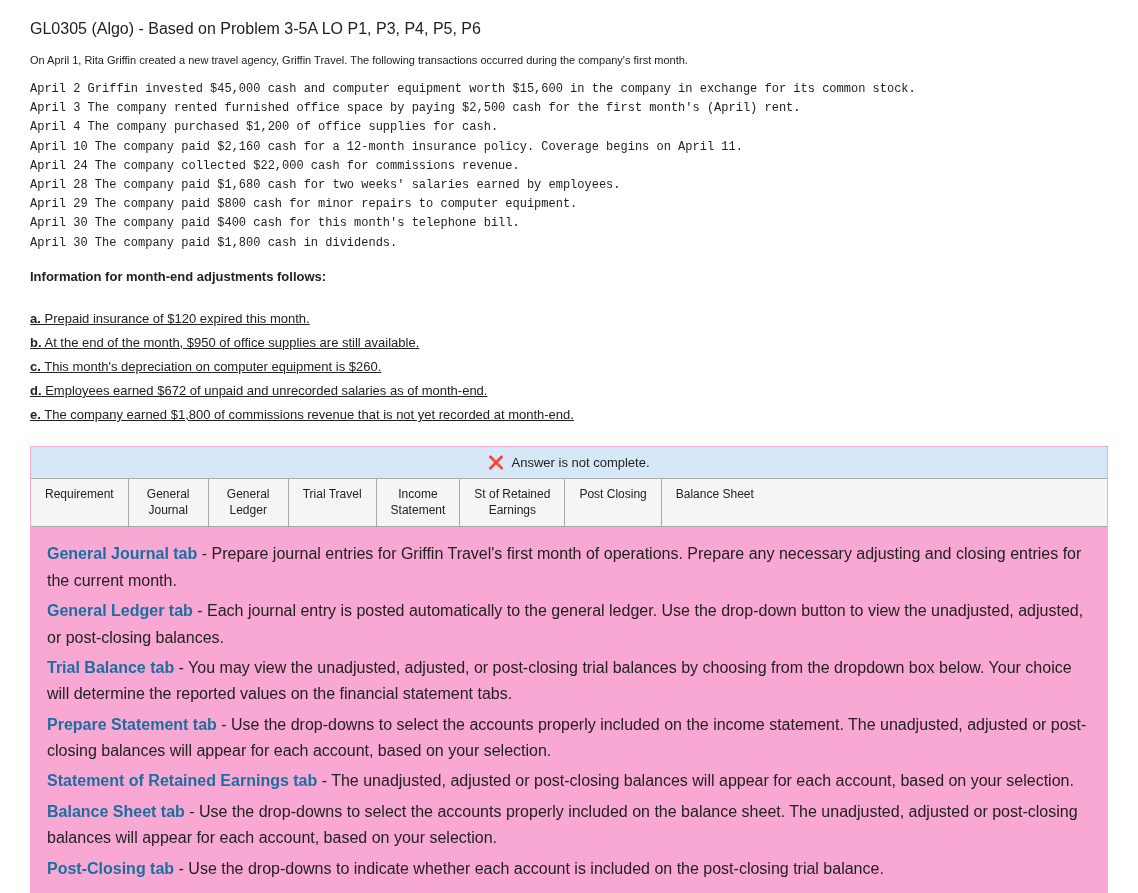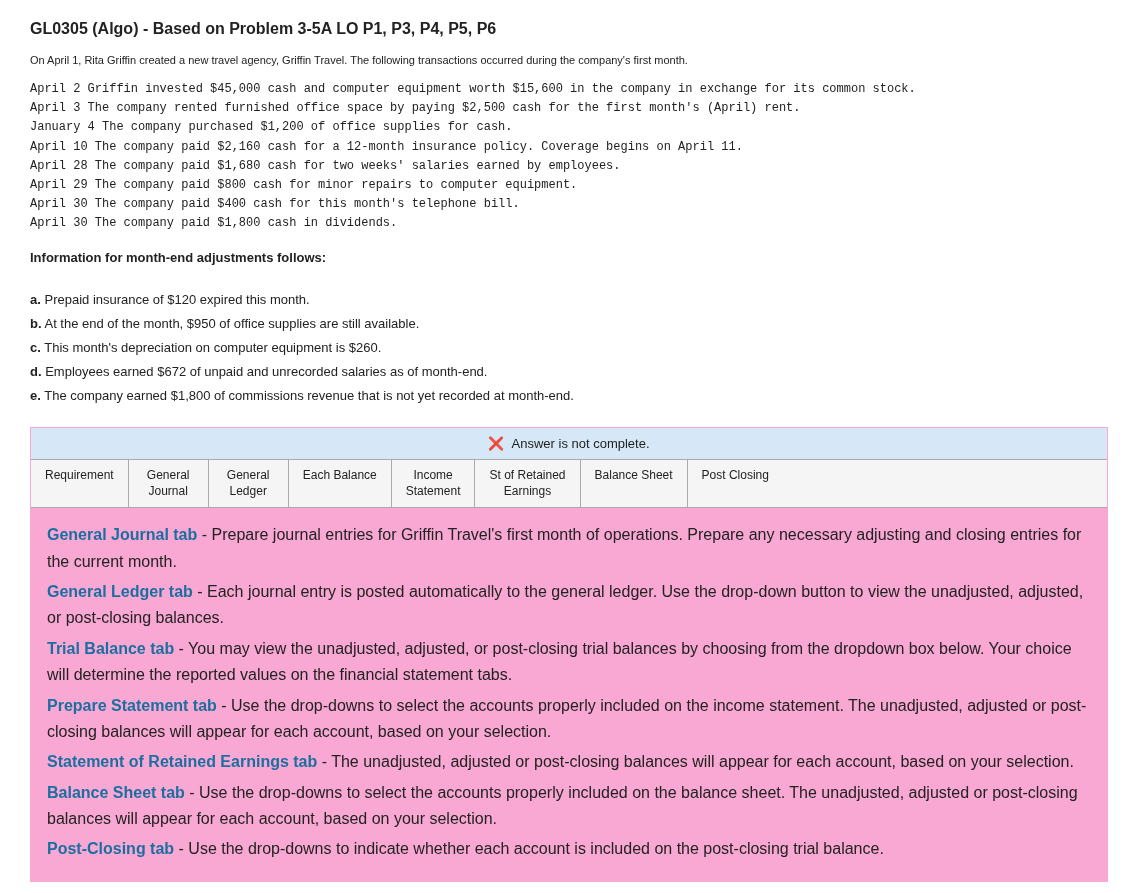--- a/index.html
+++ b/index.html
@@ -7,21 +7,21 @@
       font-family: Arial, sans-serif;
       font-size: 13px;
       background: #fff;
       color: #222;
       padding: 20px 30px;
       width: 1138px;
       min-height: 893px;
     }
     h1 {
       font-size: 16px;
-      font-weight: bold;
+      font-weight: normal;
       margin-bottom: 16px;
     }
     .intro {
       font-size: 11px;
       margin-bottom: 14px;
     }
     .transactions {
       font-size: 12px;
       font-family: 'Courier New', monospace;
       margin-bottom: 16px;
@@ -30,21 +30,21 @@
     .adjustments-title {
       font-weight: bold;
       font-size: 13px;
       margin-bottom: 24px;
     }
     .adjustments {
       font-size: 13px;
       line-height: 1.7;
       margin-bottom: 20px;
     }
-    .adjustments p { margin-bottom: 2px; }
+    .adjustments p { margin-bottom: 2px; text-decoration: underline; }
     .answer-box {
       border: 1px solid #f9a8d4;
       margin-bottom: 20px;
     }
     .answer-header {
       background: #d6e8f7;
       text-align: center;
       padding: 8px;
       font-size: 13px;
       font-weight: normal;
@@ -111,22 +111,23 @@
 </head>
 <body>
 
 <h1>GL0305 (Algo) - Based on Problem 3-5A LO P1, P3, P4, P5, P6</h1>
 
 <p class="intro">On April 1, Rita Griffin created a new travel agency, Griffin Travel. The following transactions occurred during the company's first month.</p>
 
 <div class="transactions" id="transactions-container">
     <p> April 2  Griffin invested $45,000 cash and computer equipment worth $15,600 in the company in exchange for its common stock.</p>
     <p> April 3  The company rented furnished office space by paying $2,500 cash for the first month's (April) rent.</p>
-    <p> January 4  The company purchased $1,200 of office supplies for cash.</p>
+    <p> April 4  The company purchased $1,200 of office supplies for cash.</p>
     <p>April 10  The company paid $2,160 cash for a 12-month insurance policy. Coverage begins on April 11.</p>
+    <p>April 24  The company collected $22,000 cash for commissions revenue.</p>
     <p>April 28  The company paid $1,680 cash for two weeks' salaries earned by employees.</p>
     <p>April 29  The company paid $800 cash for minor repairs to computer equipment.</p>
     <p>April 30  The company paid $400 cash for this month's telephone bill.</p>
     <p>April 30  The company paid $1,800 cash in dividends.</p>
   </div>
 
 <p class="adjustments-title">Information for month-end adjustments follows:</p>
 
 <div class="adjustments" id="adjustments-container">
     <p><b>a.</b><span> Prepaid insurance of $120 expired this month.</span></p>
@@ -140,27 +141,27 @@
   <div class="answer-header">
     <span class="x-icon">❌</span>
     <span>Answer is not complete.</span>
   </div>
   <div class="tabs-row" id="tabs-container">
       <div class="tab" style="white-space: pre-line;">Requirement</div>
       <div class="tab" style="white-space: pre-line;">General
 Journal</div>
       <div class="tab" style="white-space: pre-line;">General
 Ledger</div>
-      <div class="tab" style="white-space: pre-line;">Each Balance</div>
+      <div class="tab" style="white-space: pre-line;">Trial Travel</div>
       <div class="tab" style="white-space: pre-line;">Income
 Statement</div>
       <div class="tab" style="white-space: pre-line;">St of Retained
 Earnings</div>
+      <div class="tab" style="white-space: pre-line;">Post Closing</div>
       <div class="tab" style="white-space: pre-line;">Balance Sheet</div>
-      <div class="tab" style="white-space: pre-line;">Post Closing</div>
     </div>
   <div class="description-area" id="descriptions-container">
       <p><span class="tab-link">General Journal tab</span><span> - Prepare journal entries for Griffin Travel's first month of operations.  Prepare any necessary adjusting and closing entries for the current month.</span></p>
       <p><span class="tab-link">General Ledger tab</span><span> - Each journal entry is posted automatically to the general ledger. Use the drop-down button to view the unadjusted, adjusted, or post-closing balances.</span></p>
       <p><span class="tab-link">Trial Balance tab</span><span> - You may view the unadjusted, adjusted, or post-closing trial balances by choosing from the dropdown box below. Your choice will determine the reported values on the financial statement tabs.</span></p>
       <p><span class="tab-link">Prepare Statement tab</span><span> - Use the drop-downs to select the accounts properly included on the income statement. The unadjusted, adjusted or post-closing balances will appear for each account, based on your selection.</span></p>
       <p><span class="tab-link">Statement of Retained Earnings tab</span><span> - The unadjusted, adjusted or post-closing balances will appear for each account, based on your selection.</span></p>
       <p><span class="tab-link">Balance Sheet tab</span><span> - Use the drop-downs to select the accounts properly included on the balance sheet.  The unadjusted, adjusted or post-closing balances will appear for each account, based on your selection.</span></p>
       <p><span class="tab-link">Post-Closing tab</span><span> - Use the drop-downs to indicate whether each account is included on the post-closing trial balance.</span></p>
     </div>

